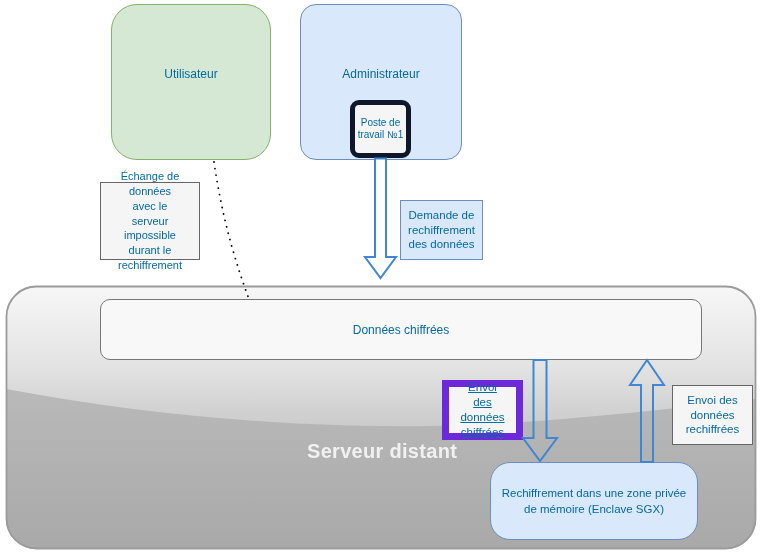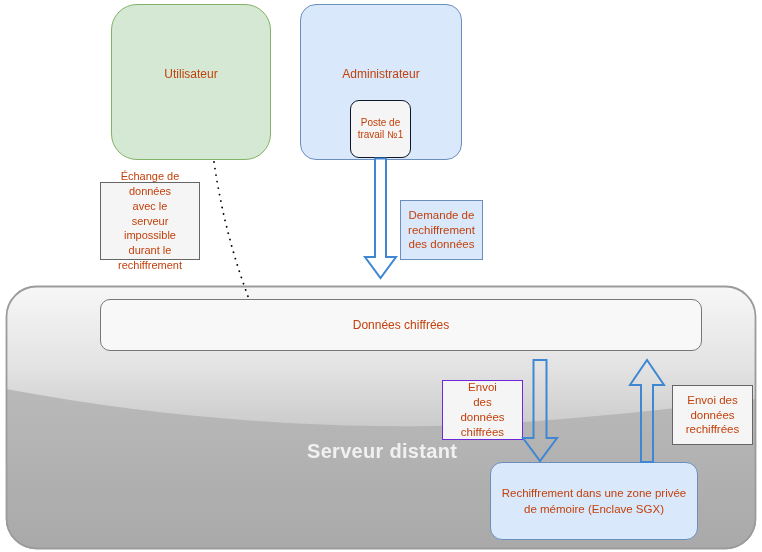--- a/index.html
+++ b/index.html
@@ -8,68 +8,68 @@
     width:762px;height:552px;
     background:#ffffff;
     overflow:hidden;
     font-family:"Liberation Sans", sans-serif;
     color:#333;
   }
   .abs{position:absolute;box-sizing:border-box;}
   .node{
     position:absolute;box-sizing:border-box;
     display:flex;align-items:center;justify-content:center;
-    text-align:center;font-size:12px;color:#c2410c;
+    text-align:center;font-size:12px;color:#0369a1;
   }
   #user-box{
     left:111px;top:4px;width:160px;height:156px;
     background:#d5e8d4;border:1px solid #82b366;border-radius:26px;
     z-index:2;
   }
   #admin-box{
     left:300px;top:4px;width:162px;height:156px;
     background:#dae8fc;border:1px solid #6c8ebf;border-radius:16px;
     z-index:2;
   }
   #admin-box .lbl{position:absolute;top:62px;left:0;right:0;}
   #user-box .lbl{position:absolute;top:62px;left:0;right:0;}
   #poste-box{
     left:350px;top:100px;width:61px;height:58px;
-    background:#f5f5f5;border:1px solid #0f172a;border-radius:9px;
+    background:#f5f5f5;border:5px solid #0f172a;border-radius:9px;
     font-size:10px;line-height:1.25;z-index:3;padding:2px;
   }
   #echange-box{
     left:100px;top:182px;width:100px;height:78px;
     background:#f5f5f5;border:1px solid #666;
     font-size:11px;line-height:1.35;z-index:2;padding:18px;
   }
   #demande-box{
     left:400px;top:200px;width:83px;height:60px;
     background:#dae8fc;border:1px solid #6c8ebf;
     font-size:11.5px;line-height:1.3;z-index:4;padding:10px;
   }
   #donnees-box{
-    left:100px;top:299px;width:602px;height:52px;
+    left:100px;top:299px;width:602px;height:61px;
     background:#f8f8f8;border:1px solid #777;border-radius:10px;
     font-size:12px;z-index:2;
   }
   #serveur-label{
     left:307px;top:440px;width:220px;
     text-align:left;font-size:20px;font-weight:bold;color:#f1f1f1;
     z-index:2;letter-spacing:0.3px;
   }
   #enclave-box{
     left:490px;top:462px;width:208px;height:78px;
-    background:#dae8fc;border:1px solid #6c8ebf;border-radius:12px;
+    background:#dae8fc;border:1px solid #6c8ebf;border-radius:20px;
     font-size:11.5px;line-height:1.4;z-index:2;padding:0 6px;
   }
   #envoi-chiffrees-box{
     left:442px;top:380px;width:81px;height:60px;
-    background:#f5f5f5;border:1px solid #6d28d9;
-    font-size:11.5px;line-height:1.3;z-index:4;padding:18px;
+    background:#f5f5f5;border:7px solid #6d28d9;
+    font-size:11.5px;line-height:1.3;z-index:4;padding:18px;text-decoration:underline;
   }
   #envoi-rechiffrees-box{
     left:672px;top:385px;width:81px;height:60px;
     background:#f5f5f5;border:1px solid #666;
     font-size:11.5px;line-height:1.3;z-index:4;padding:8px;
   }
   #server-svg{left:0;top:0;z-index:0;}
   #links-svg{left:0;top:0;z-index:5;pointer-events:none;}
 </style>
 </head>

